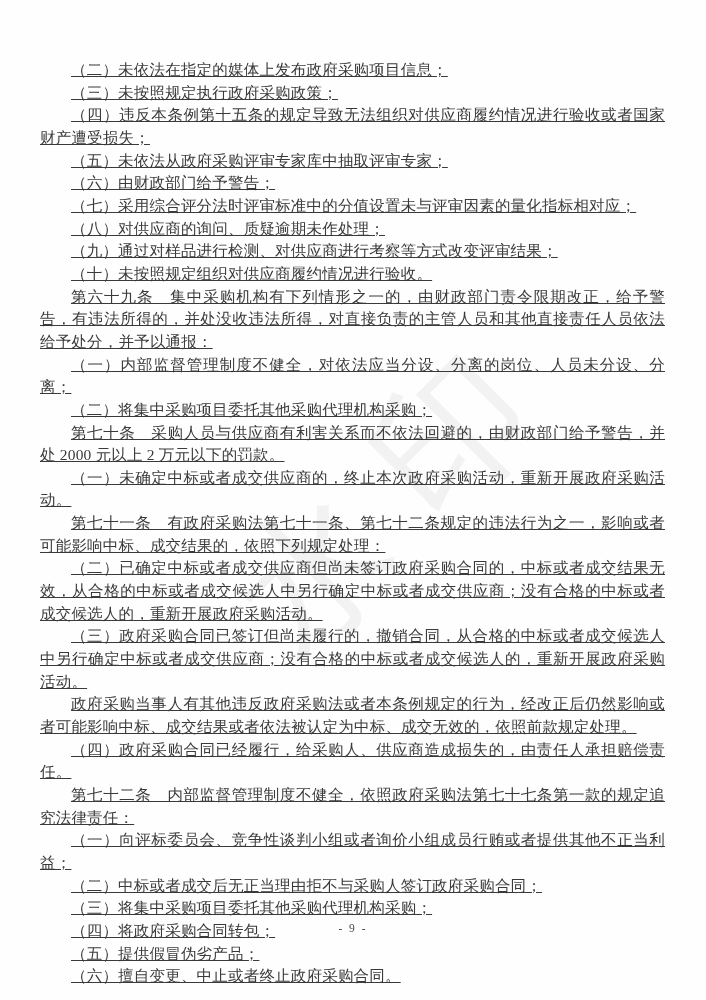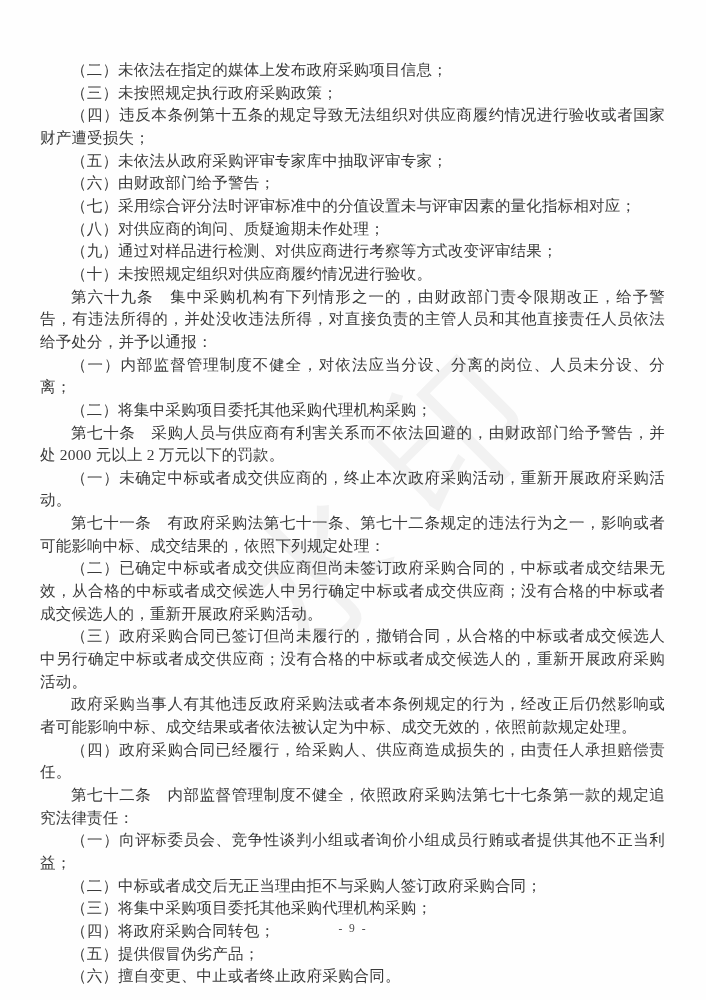--- a/index.html
+++ b/index.html
@@ -24,20 +24,21 @@
   }
   .doc-body p {
     margin: 0;
     padding: 0;
     font-size: 15.5px;
     line-height: 22.65px;
     text-align: justify;
     text-indent: 2em;
     letter-spacing: 0.2px;
     word-break: break-all;
+    text-decoration: underline;
   }
   .watermark {
     position: absolute;
     left: 150px;
     top: 330px;
     width: 500px;
     height: 320px;
     display: flex;
     align-items: center;
     justify-content: center;

